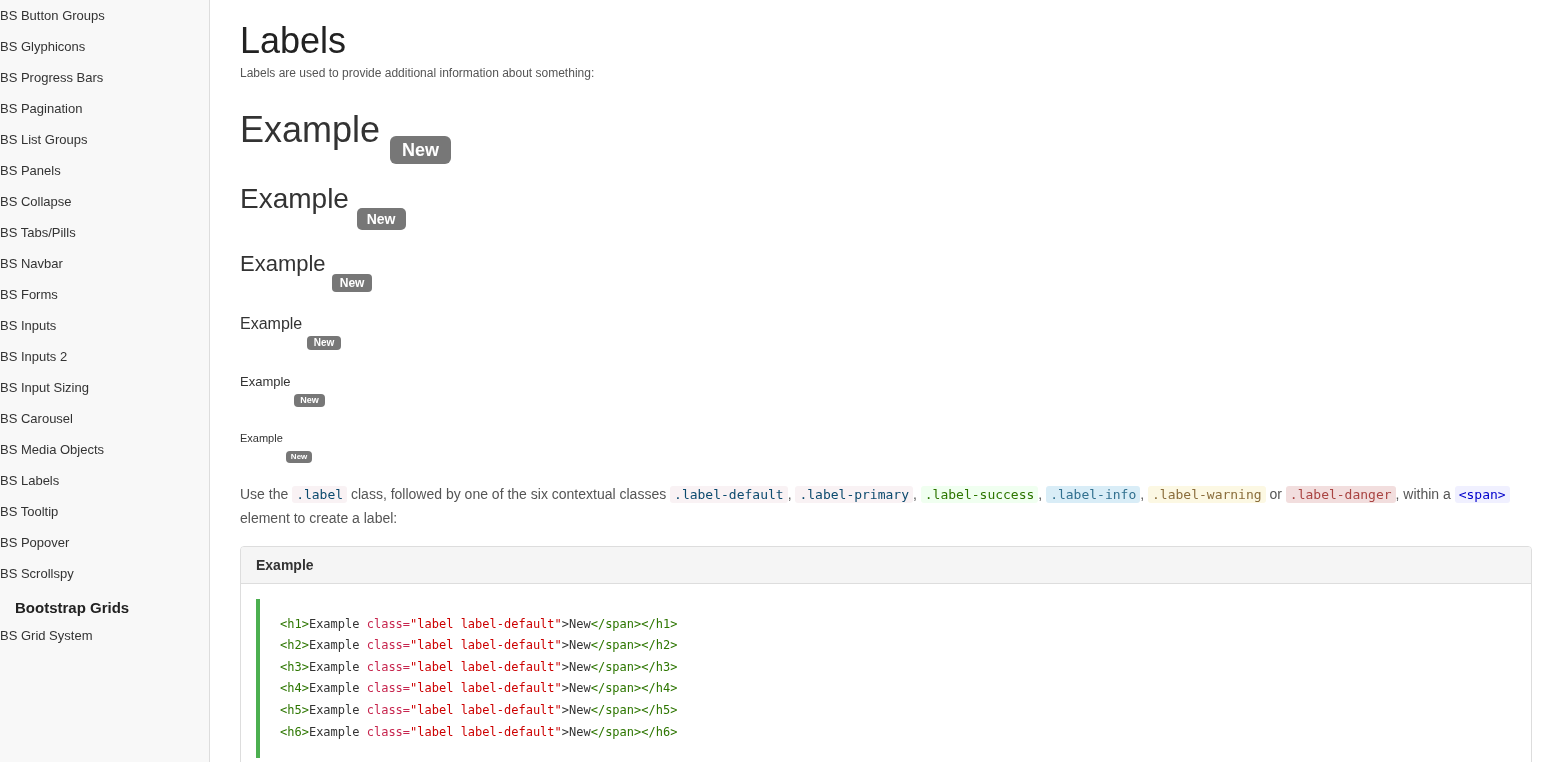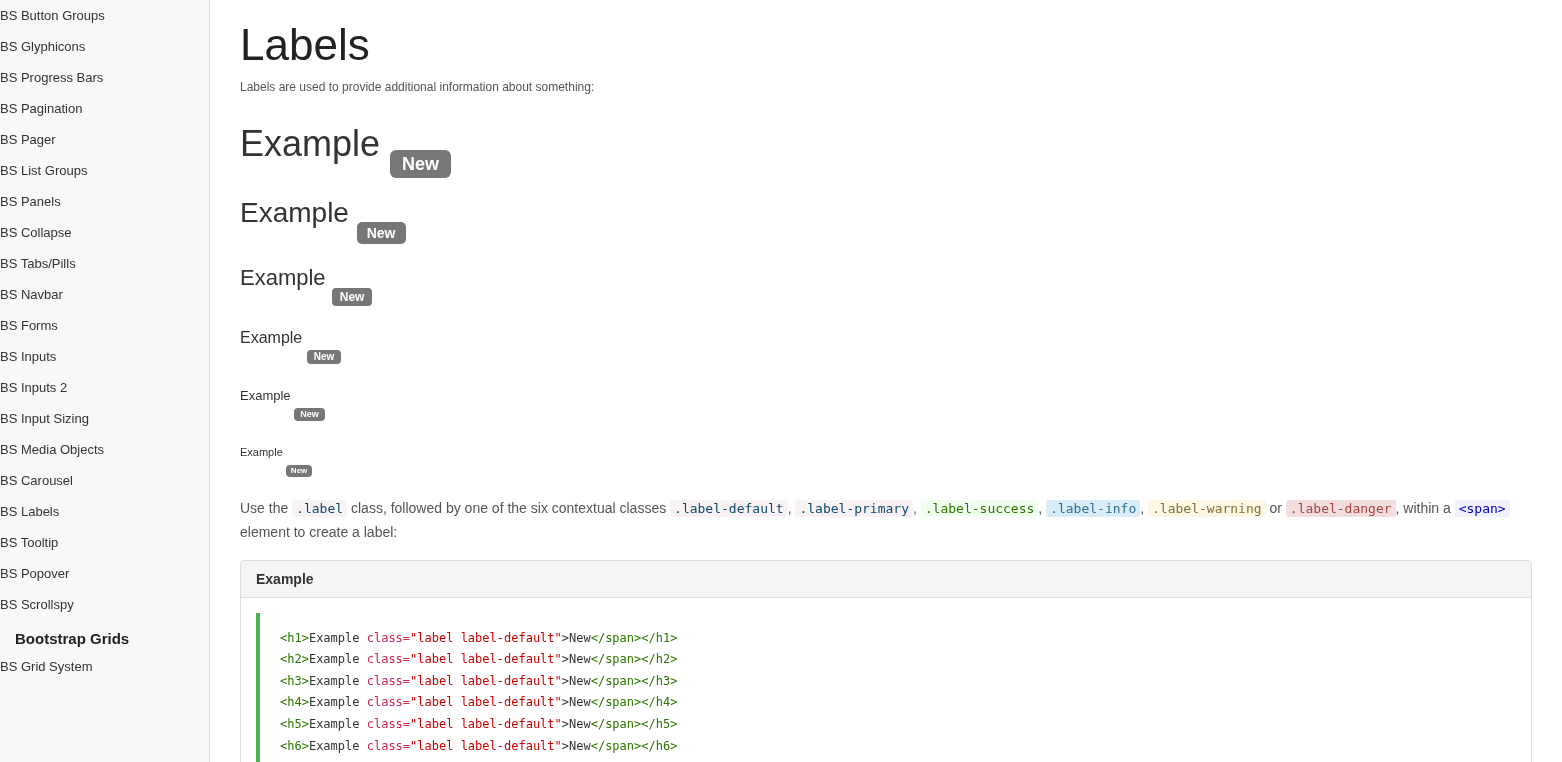--- a/index.html
+++ b/index.html
@@ -36,23 +36,23 @@
 
     
     #main {
       flex: 1;
       overflow-y: auto;
       padding: 20px 30px;
       background: #fff;
     }
 
     h1.page-title {
-      font-size: 44px;
+      font-size: 36px;
       font-weight: 300;
-      margin-bottom: 10px;
+      margin-bottom: 4px;
       color: #222;
     }
 
     .subtitle {
       font-size: 12px;
       color: #555;
       margin-bottom: 20px;
     }
 
     
@@ -151,32 +151,31 @@
   </style>
 </head>
 <body>
 
 <nav id="sidebar">
   <div id="sidebar-items-container">
       <div class="sidebar-item">BS Button Groups</div>
       <div class="sidebar-item">BS Glyphicons</div>
       <div class="sidebar-item">BS Progress Bars</div>
       <div class="sidebar-item">BS Pagination</div>
-      <div class="sidebar-item">BS Pager</div>
       <div class="sidebar-item">BS List Groups</div>
       <div class="sidebar-item">BS Panels</div>
       <div class="sidebar-item">BS Collapse</div>
       <div class="sidebar-item">BS Tabs/Pills</div>
       <div class="sidebar-item">BS Navbar</div>
       <div class="sidebar-item">BS Forms</div>
       <div class="sidebar-item">BS Inputs</div>
       <div class="sidebar-item">BS Inputs 2</div>
       <div class="sidebar-item">BS Input Sizing</div>
+      <div class="sidebar-item">BS Carousel</div>
       <div class="sidebar-item">BS Media Objects</div>
-      <div class="sidebar-item">BS Carousel</div>
       <div class="sidebar-item">BS Labels</div>
       <div class="sidebar-item">BS Tooltip</div>
       <div class="sidebar-item">BS Popover</div>
       <div class="sidebar-item">BS Scrollspy</div>
     </div>
   <div class="sidebar-section-header">Bootstrap Grids</div>
   <div id="grid-items-container">
       <div class="sidebar-item">BS Grid System</div>
     </div>
 </nav>

